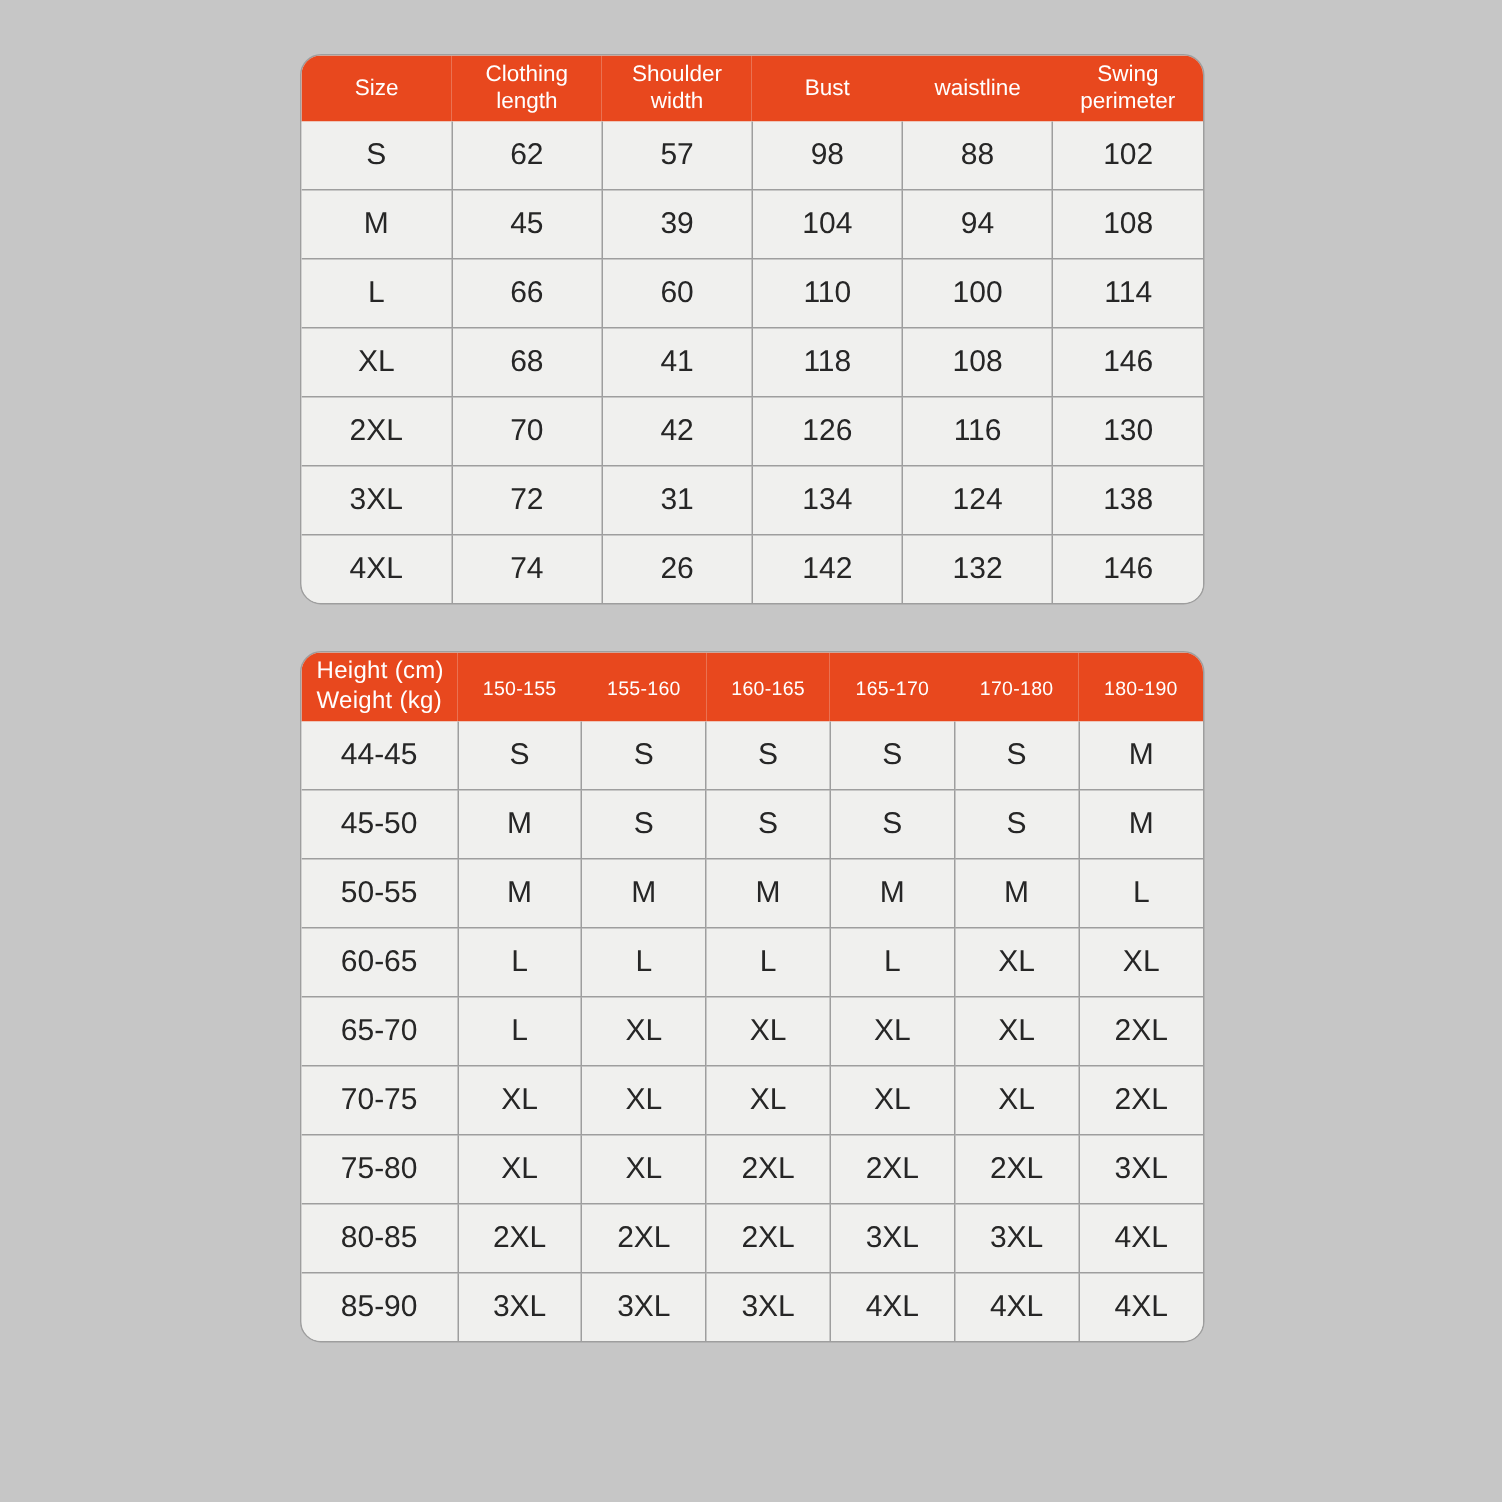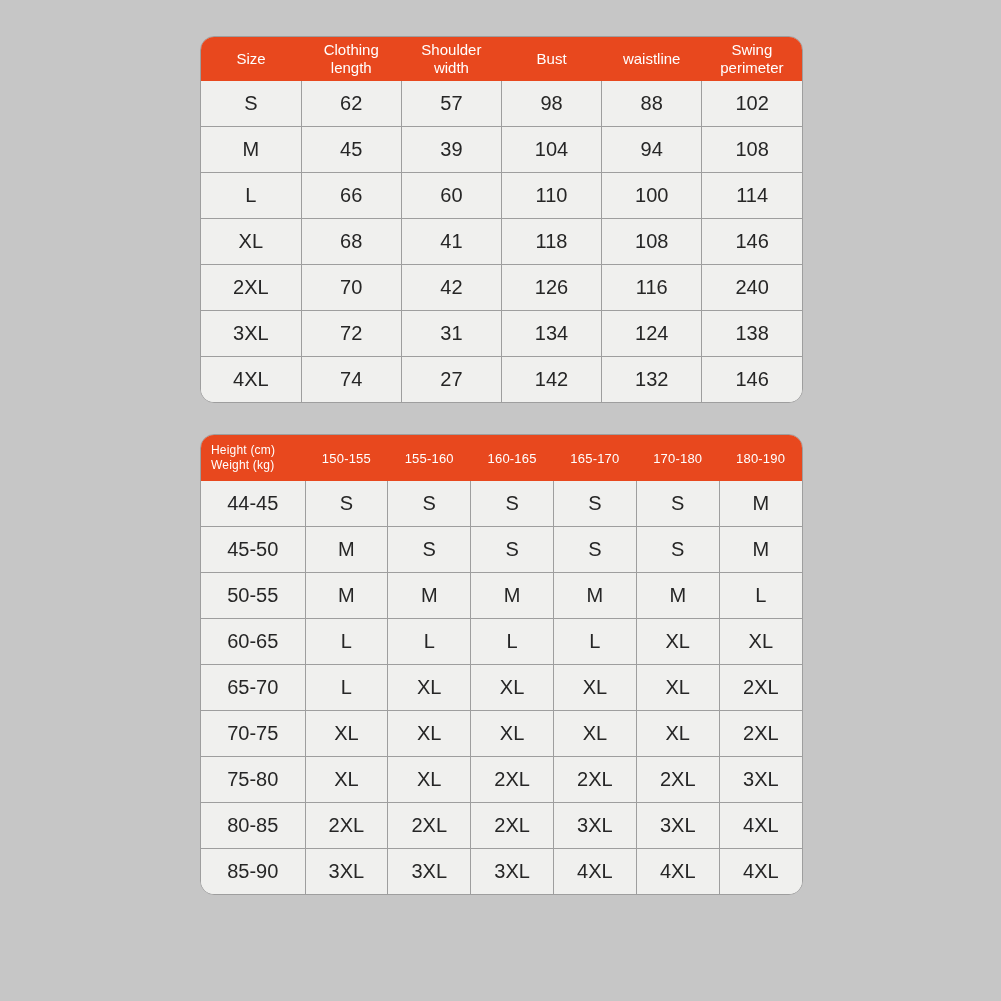--- a/index.html
+++ b/index.html
@@ -20,21 +20,21 @@
   .size-table-wrap{top:36px;}
   .fit-table-wrap{top:434px;}
   table{width:100%;border-collapse:collapse;table-layout:fixed;padding-left:21px;}
   th{
     background:var(--header-bg,#e8481e);
     color:#fff;font-weight:normal;text-align:center;
     border:none;padding:2px 4px;
   }
   .size-table-wrap th{height:40px;font-size:15px;line-height:1.2;}
   .fit-table-wrap th{height:42px;font-size:13px;letter-spacing:0.2px;}
-  .fit-table-wrap th.corner{width:90px;text-align:left;padding-left:10px;font-size:12px;line-height:1.25;}
+  .fit-table-wrap th.corner{width:90px;text-align:left;padding-left:10px;font-size:16px;line-height:1.25;}
   .corner-line{display:block;}
   td{
     background:var(--cell-bg,#f0f0ee);
     border:1px solid var(--border,#9e9e9e);
     color:var(--text,#262626);
     font-size:20px;text-align:center;height:45px;
     padding:0;
   }
   tbody tr:first-child td{border-top:none;}
   tbody tr:last-child td{border-bottom:none;}
@@ -91,34 +91,34 @@
             <td>118</td>
             <td>108</td>
             <td>146</td>
           </tr>
           <tr>
             <td>2XL</td>
             <td>70</td>
             <td>42</td>
             <td>126</td>
             <td>116</td>
-            <td>240</td>
+            <td>130</td>
           </tr>
           <tr>
             <td>3XL</td>
             <td>72</td>
             <td>31</td>
             <td>134</td>
             <td>124</td>
             <td>138</td>
           </tr>
           <tr>
             <td>4XL</td>
             <td>74</td>
-            <td>27</td>
+            <td>26</td>
             <td>142</td>
             <td>132</td>
             <td>146</td>
           </tr>
         </tbody>
     </table>
   </div>
 
   <div class="table-wrap fit-table-wrap">
     <table>

